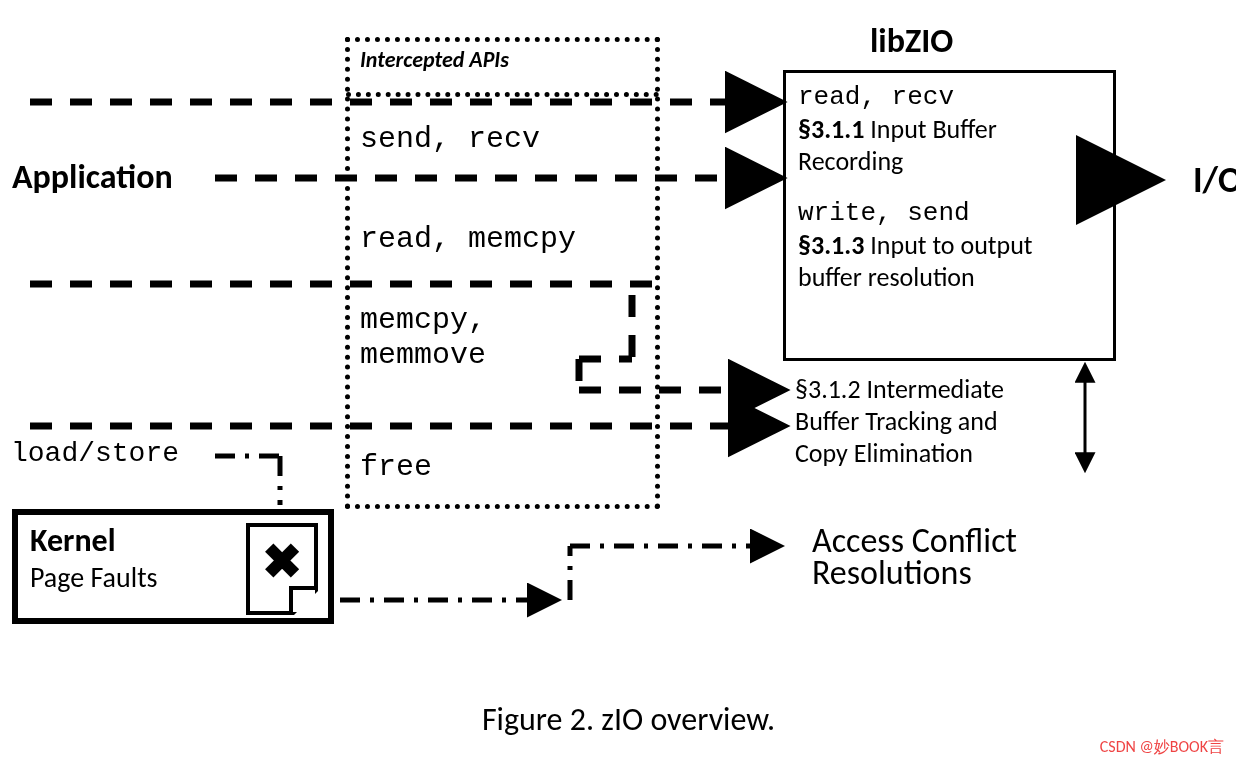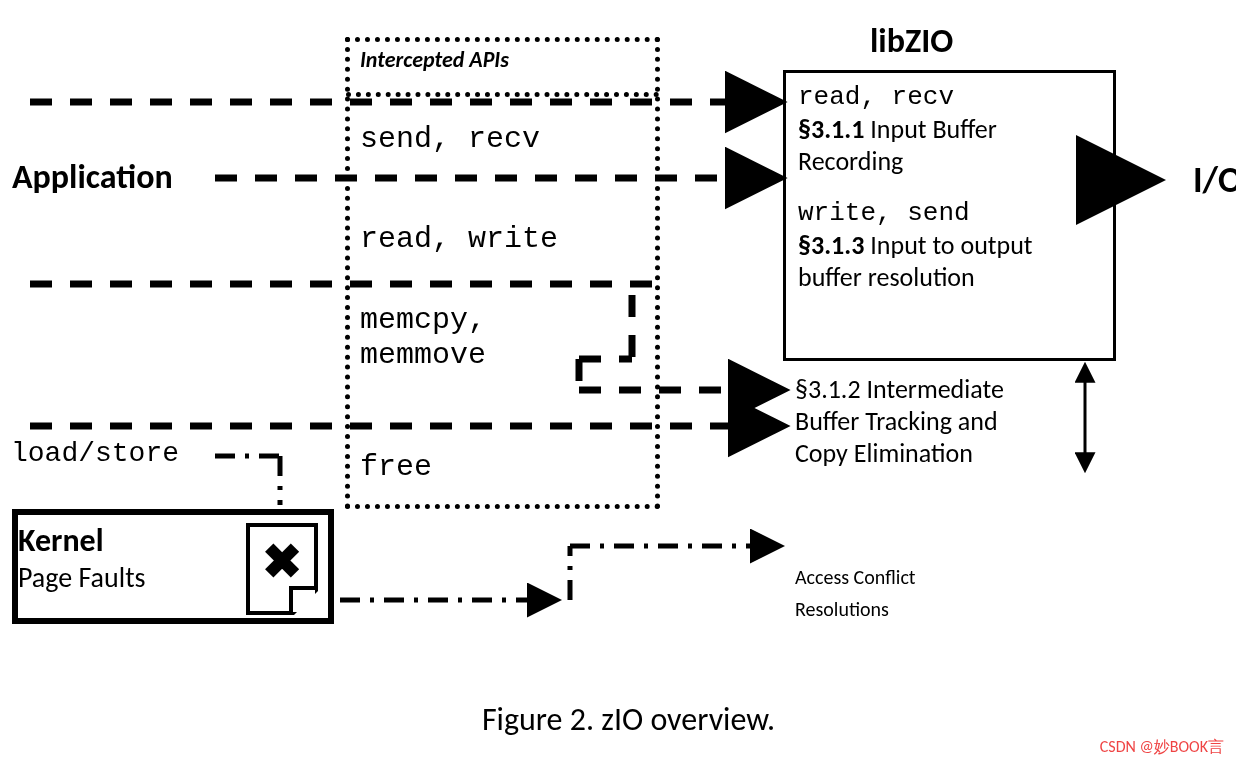--- a/index.html
+++ b/index.html
@@ -48,32 +48,32 @@
   .zio-line .sec { font-weight: 700; }
   .zio-blk2 { margin-top: 20px; }
 
   
   .io-label { position: absolute; left: 1145px; top: 158px; font-size: 36px; font-weight: 700; margin-left: 48px; }
 
   
   .track-text { position: absolute; left: 795px; top: 373px; font-size: 26px; line-height: 32px; width: 330px; }
 
   
-  .conflict-text { position: absolute; left: 795px; top: 525px; font-size: 20px; line-height: 32px; margin-top: 36px; }
+  .conflict-text { position: absolute; left: 812px; top: 525px; font-size: 34px; line-height: 32px; }
 
   
   .loadstore-label { position: absolute; left: 11px; top: 438px; font-size: 28px; }
 
   
   .kernel-box {
     position: absolute;
     left: 12px; top: 509px; width: 322px; height: 115px;
     border: 6px solid #000;
     box-sizing: border-box;
-    padding: 6px 0;
+    padding: 6px 12px;
   }
   .kernel-title { font-size: 32px; font-weight: 700; }
   .kernel-sub   { font-size: 28px; }
 
   
   .doc-icon {
     position: absolute; right: 10px; top: 8px;
     width: 72px; height: 92px;
     border: 4px solid #000;
     box-sizing: border-box;
@@ -147,21 +147,21 @@
     <line x1="570" y1="600" x2="570" y2="546" stroke="#000" stroke-width="5" stroke-dasharray="20 10 4 10"></line>
     <line x1="570" y1="546" x2="778" y2="546" stroke="#000" stroke-width="5" stroke-dasharray="20 10 4 10" marker-end="url(#arrowS)"></line>
   </svg>
 
   <div class="app-label">Application</div>
 
   <div class="apis-box"></div>
   <div class="apis-title">Intercepted APIs</div>
   <div class="api-dotline" style="top:92px;"></div>
   <div class="api-row mono" style="top:122px;">send, recv</div>
-  <div class="api-row mono" style="top:222px;">read, write</div>
+  <div class="api-row mono" style="top:222px;">read, memcpy</div>
   <div class="api-row mono" style="top:303px;">memcpy,</div>
   <div class="api-row mono" style="top:338px;">memmove</div>
   <div class="api-row mono" style="top:450px;">free</div>
 
   <div class="libzio-title">libZIO</div>
   <div class="zio-box">
     <div class="zio-line mono">read, recv</div>
     <div class="zio-line">
       <span class="sec">§3.1.1</span>
       <span>Input Buffer Recording</span>

